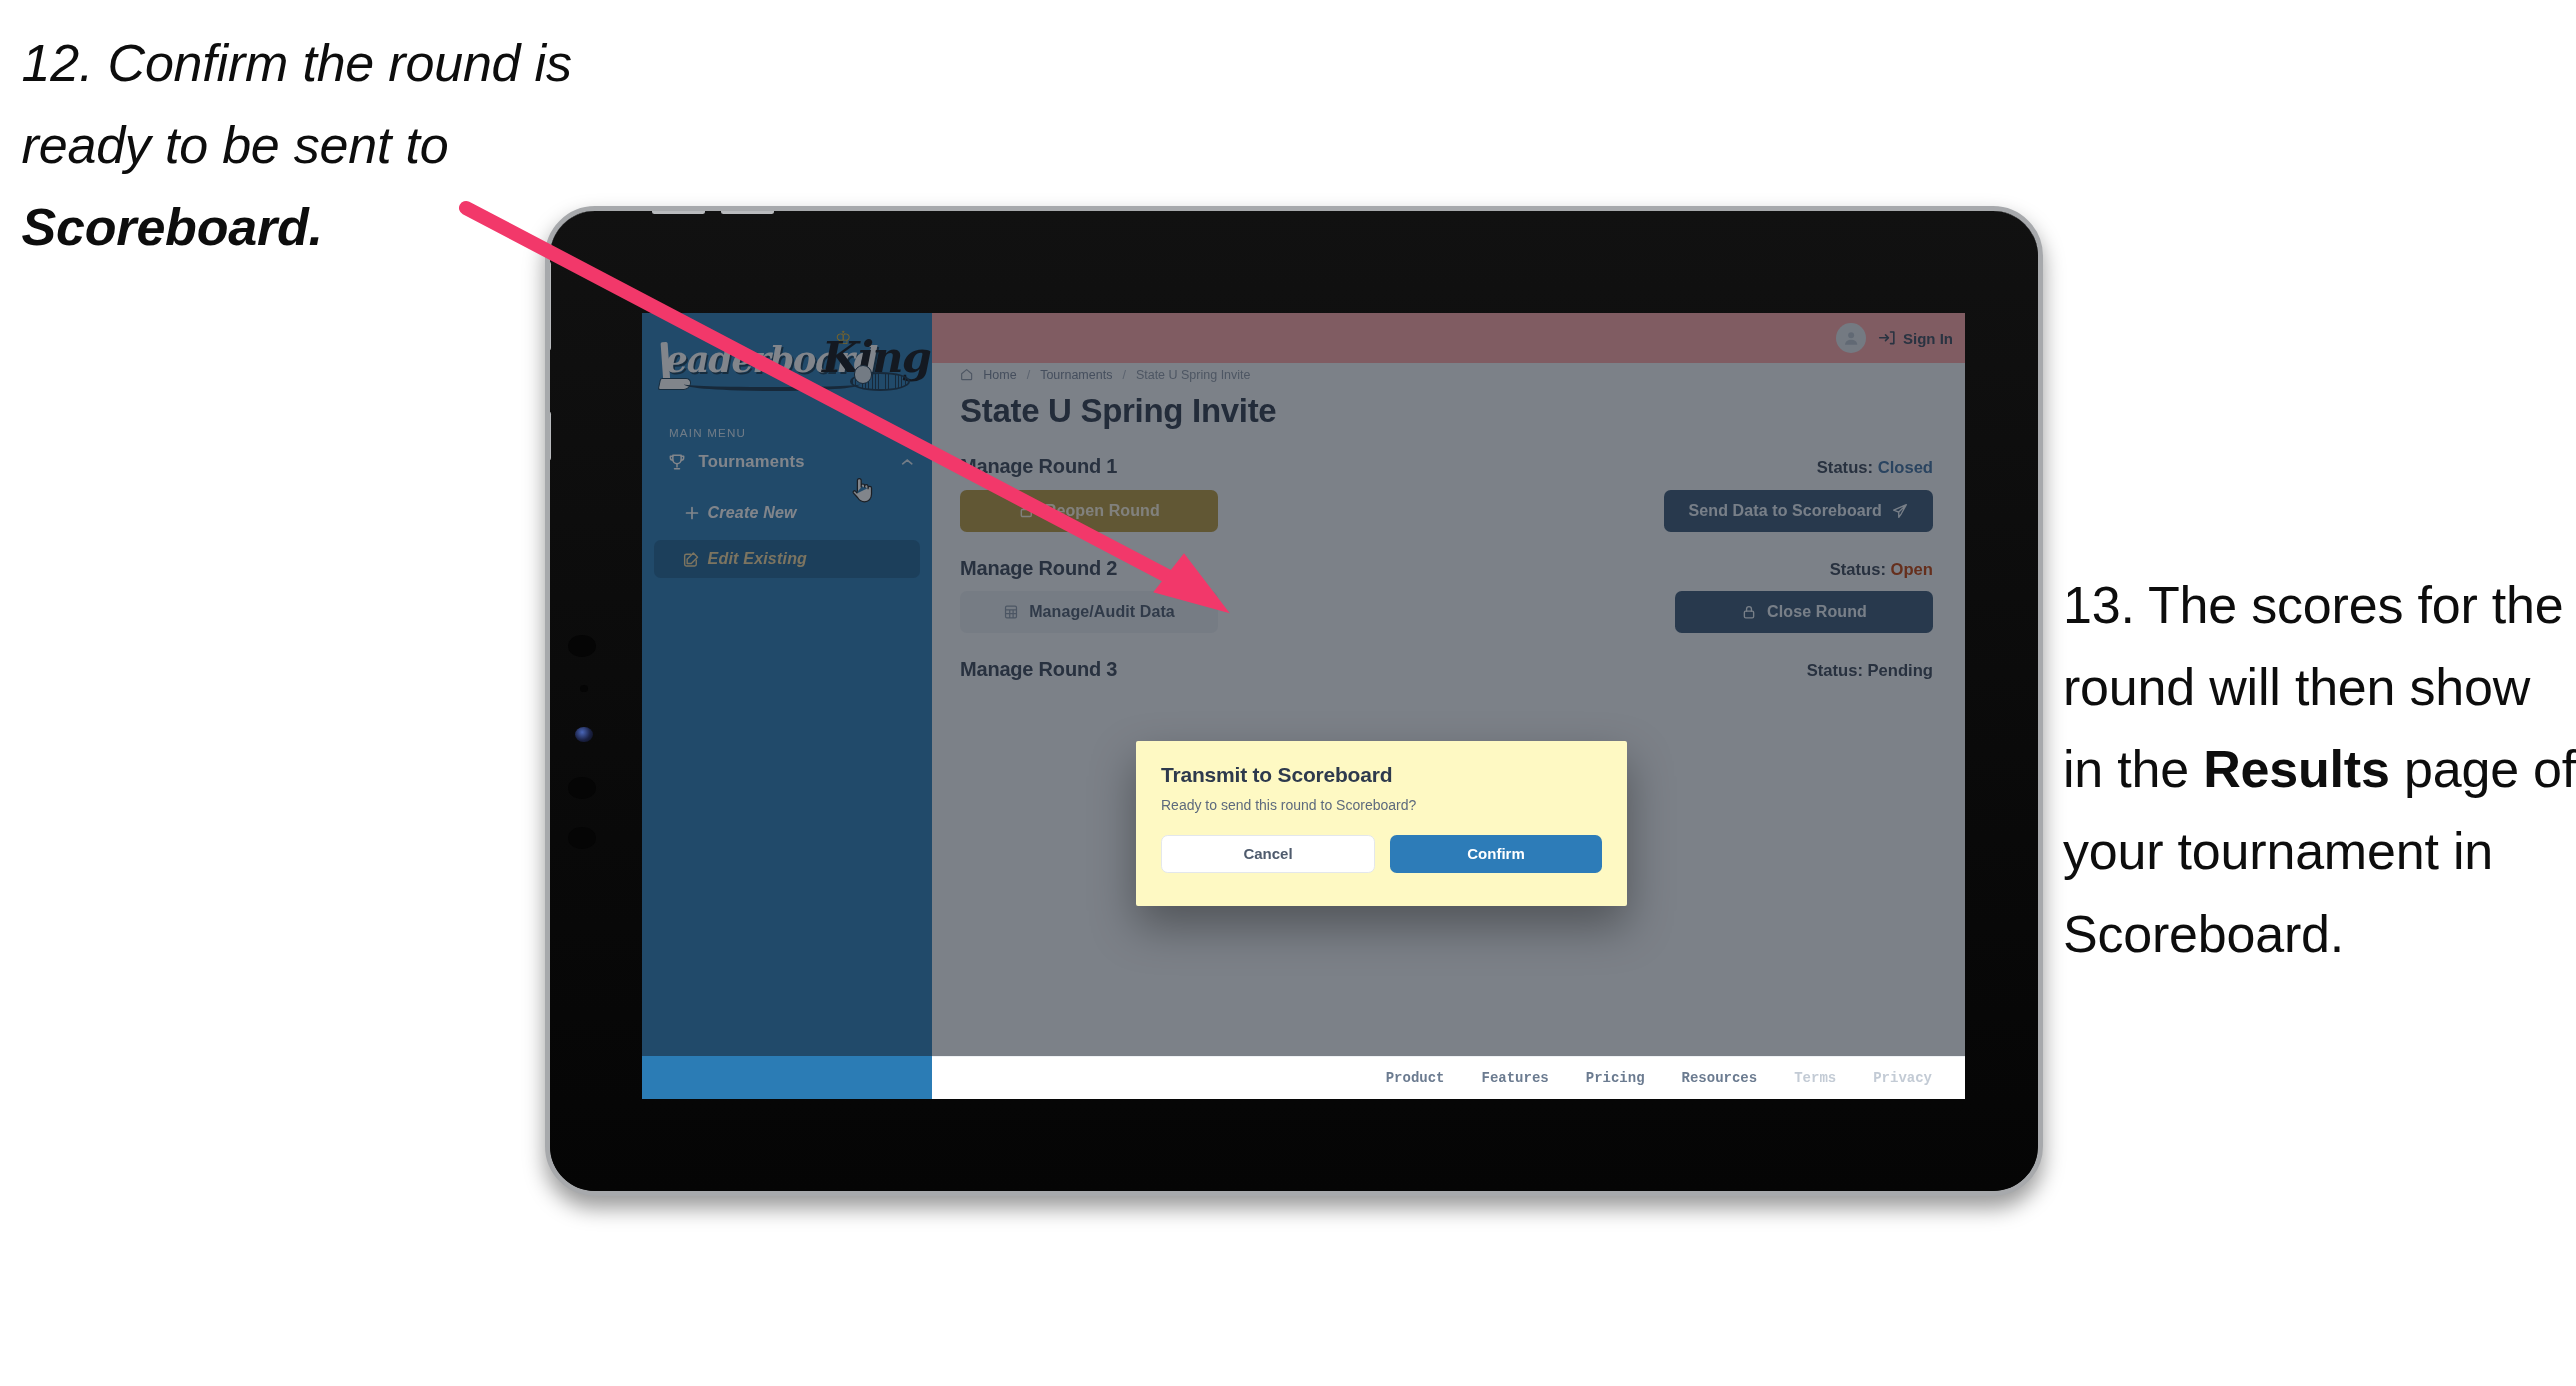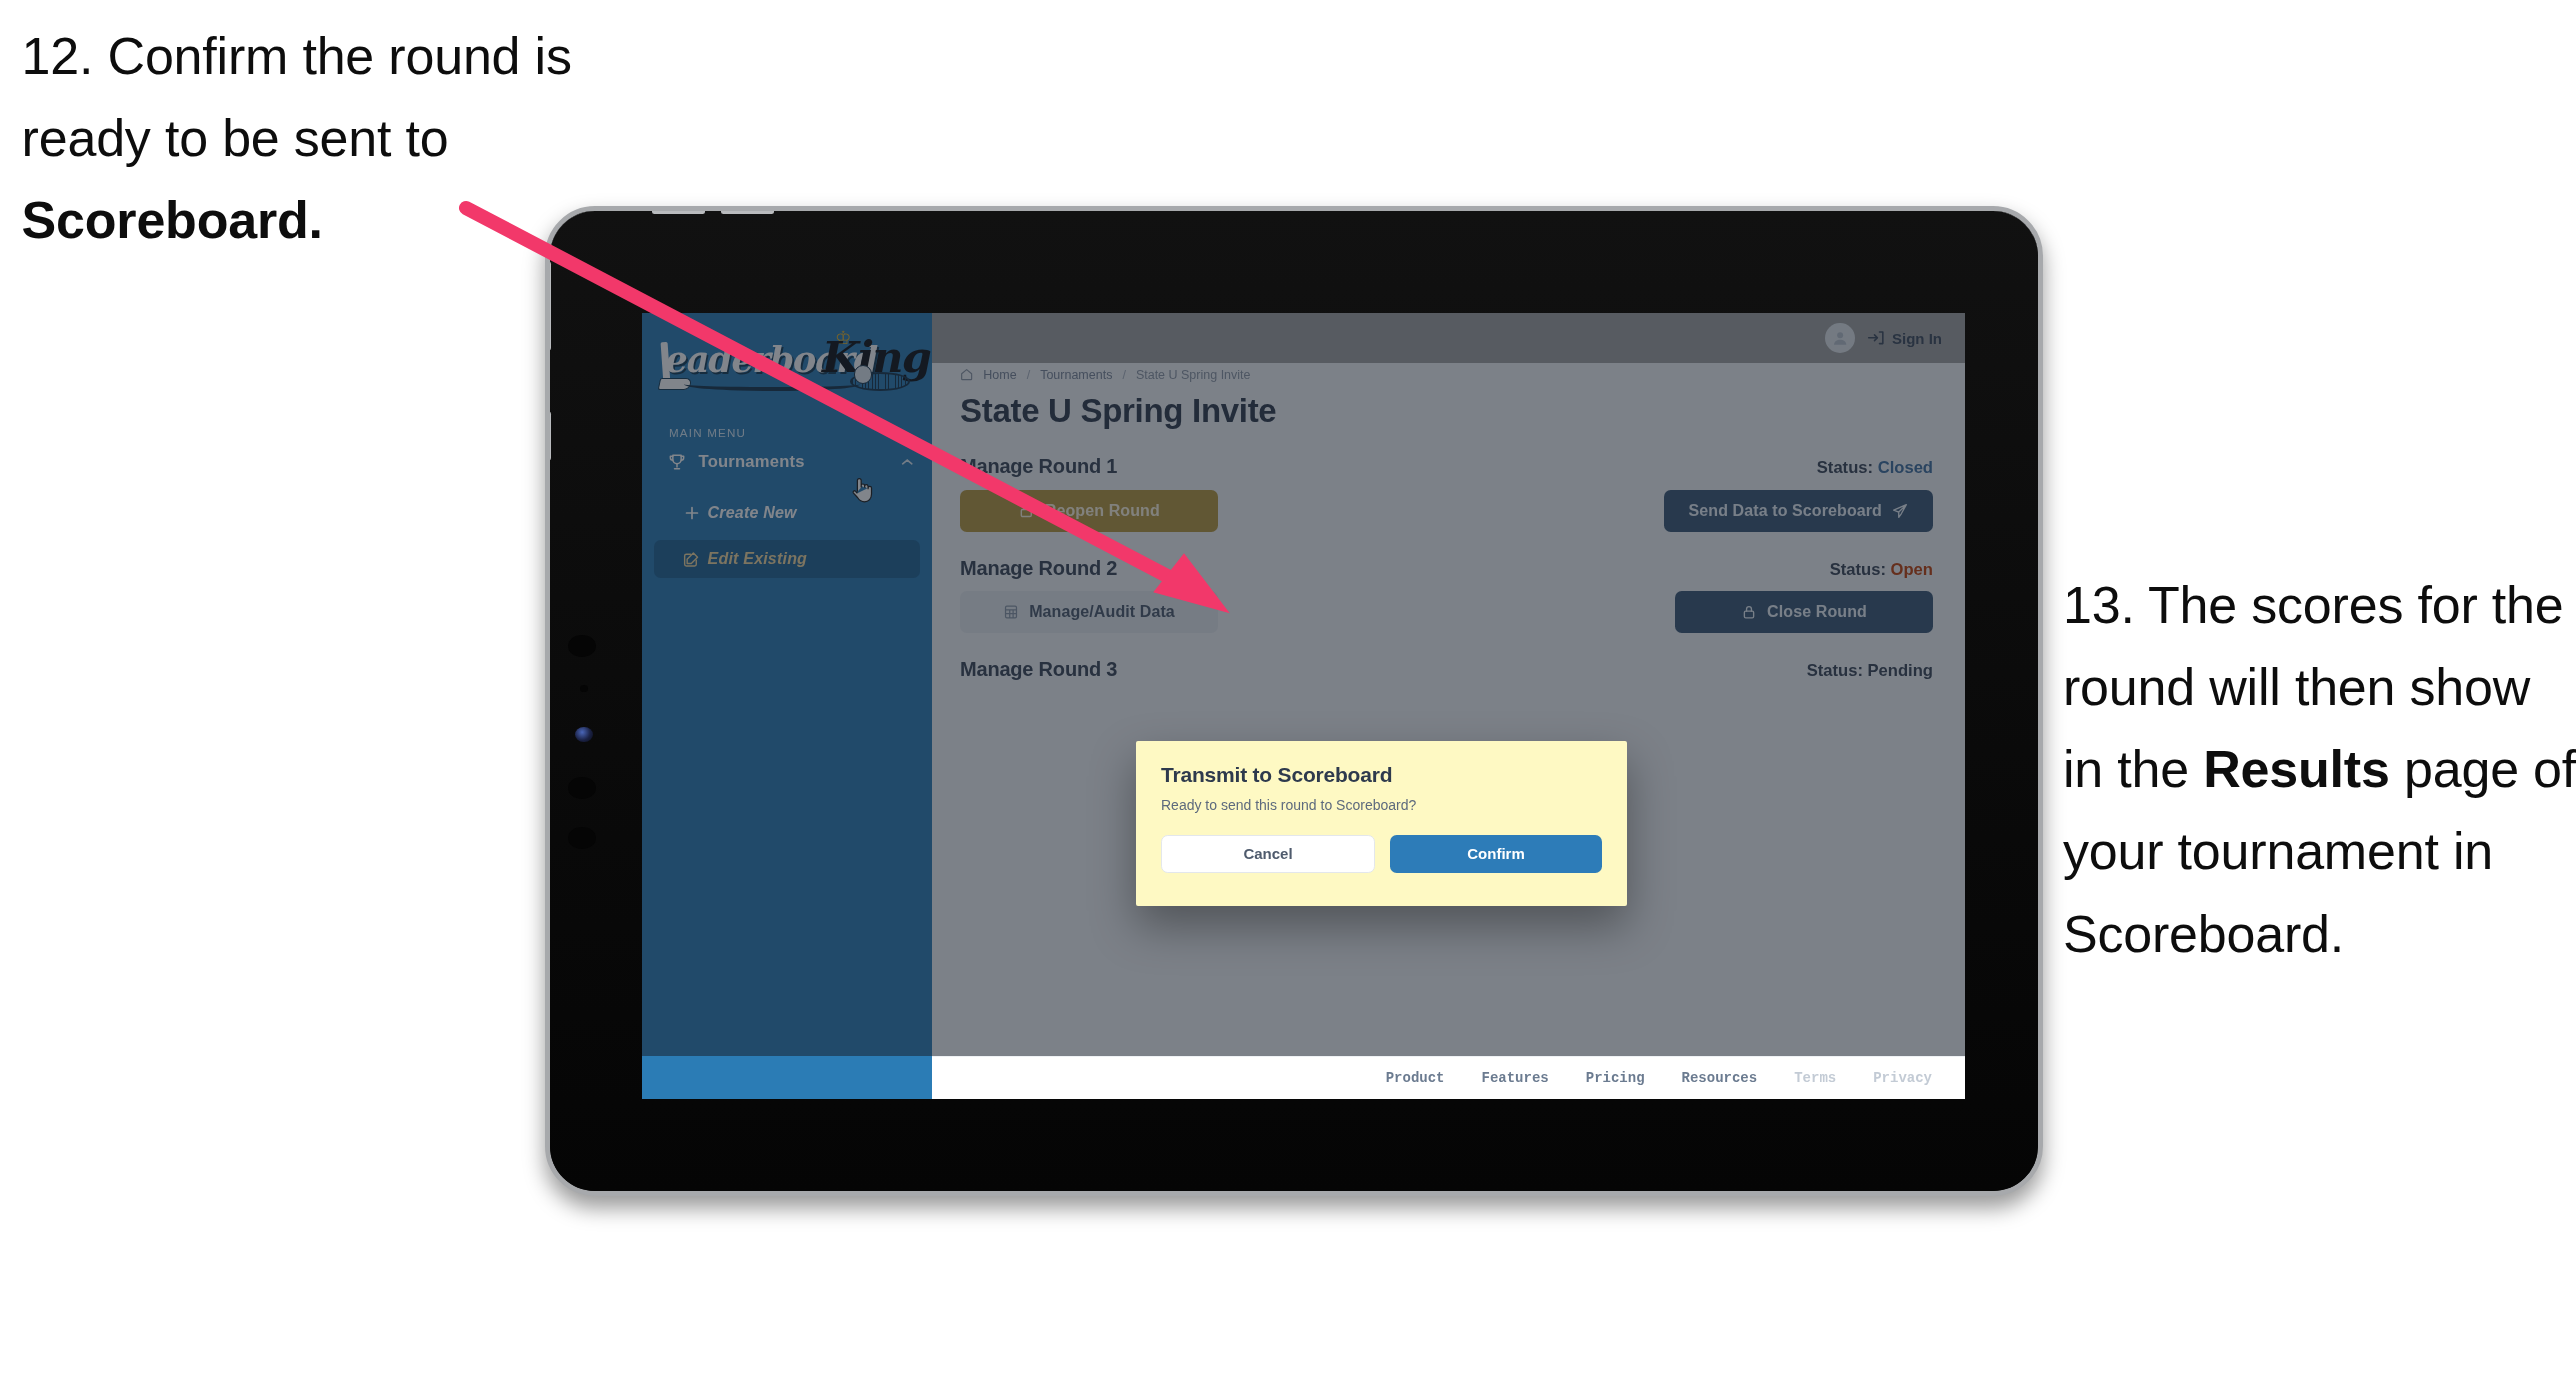--- a/index.html
+++ b/index.html
@@ -12,21 +12,21 @@
   #stage { position: relative; width: 2576px; height: 1386px; background: #fff; }
 
   
   .annot {
     position: absolute;
     color: #0d0d0d;
     font-family: "Liberation Sans", sans-serif;
     font-weight: 400;
     letter-spacing: -0.2px;
   }
-  #annot-left { left: 21.6px; top: 15px; width: 632px; font-size: 52px; line-height: 1.58; }
+  #annot-left { left: 21.6px; top: 22px; width: 632px; font-size: 52px; line-height: 1.58; font-style: italic; }
   #annot-right { left: 2063px; top: 564px; width: 516px; font-size: 52px; line-height: 1.58; }
   .annot b { font-weight: 700; }
 
   
   #arrow-svg { position: absolute; left: 0; top: 0; width: 2576px; height: 1386px; pointer-events: none; }
 
   
   #tablet {
     position: absolute;
     left: 545px; top: 206px;
@@ -152,21 +152,21 @@
     position: absolute; left: 208px; top: 163px;
     width: 23px; height: 28px; pointer-events: none;
   }
 
   
   #content { flex: 1; position: relative; background: #f4f6f8; display: flex; flex-direction: column; }
   #content-scroll { flex: 1; position: relative; }
 
   #topbar {
     height: 50px; display: flex; align-items: center; justify-content: flex-end;
-    padding-right: 23px; gap: 11.6px; background: #a3a3a3;
+    padding-right: 12px; gap: 11.6px; background: #fca5a5;
   }
   .avatar {
     width: 30px; height: 30px; border-radius: 50%;
     background: #e2e7ec; display: flex; align-items: center; justify-content: center;
   }
   .signin { display: flex; align-items: center; gap: 7.5px; color: #3d4a5c; font-size: 15px; font-weight: 700; }
 
   #main-body { padding: 5px 32px 0 28px; }
   #breadcrumb { display: flex; align-items: center; gap: 10px; color: #7a869a; font-size: 12.5px; }
   #breadcrumb .sep { color: #aab3c0; }

